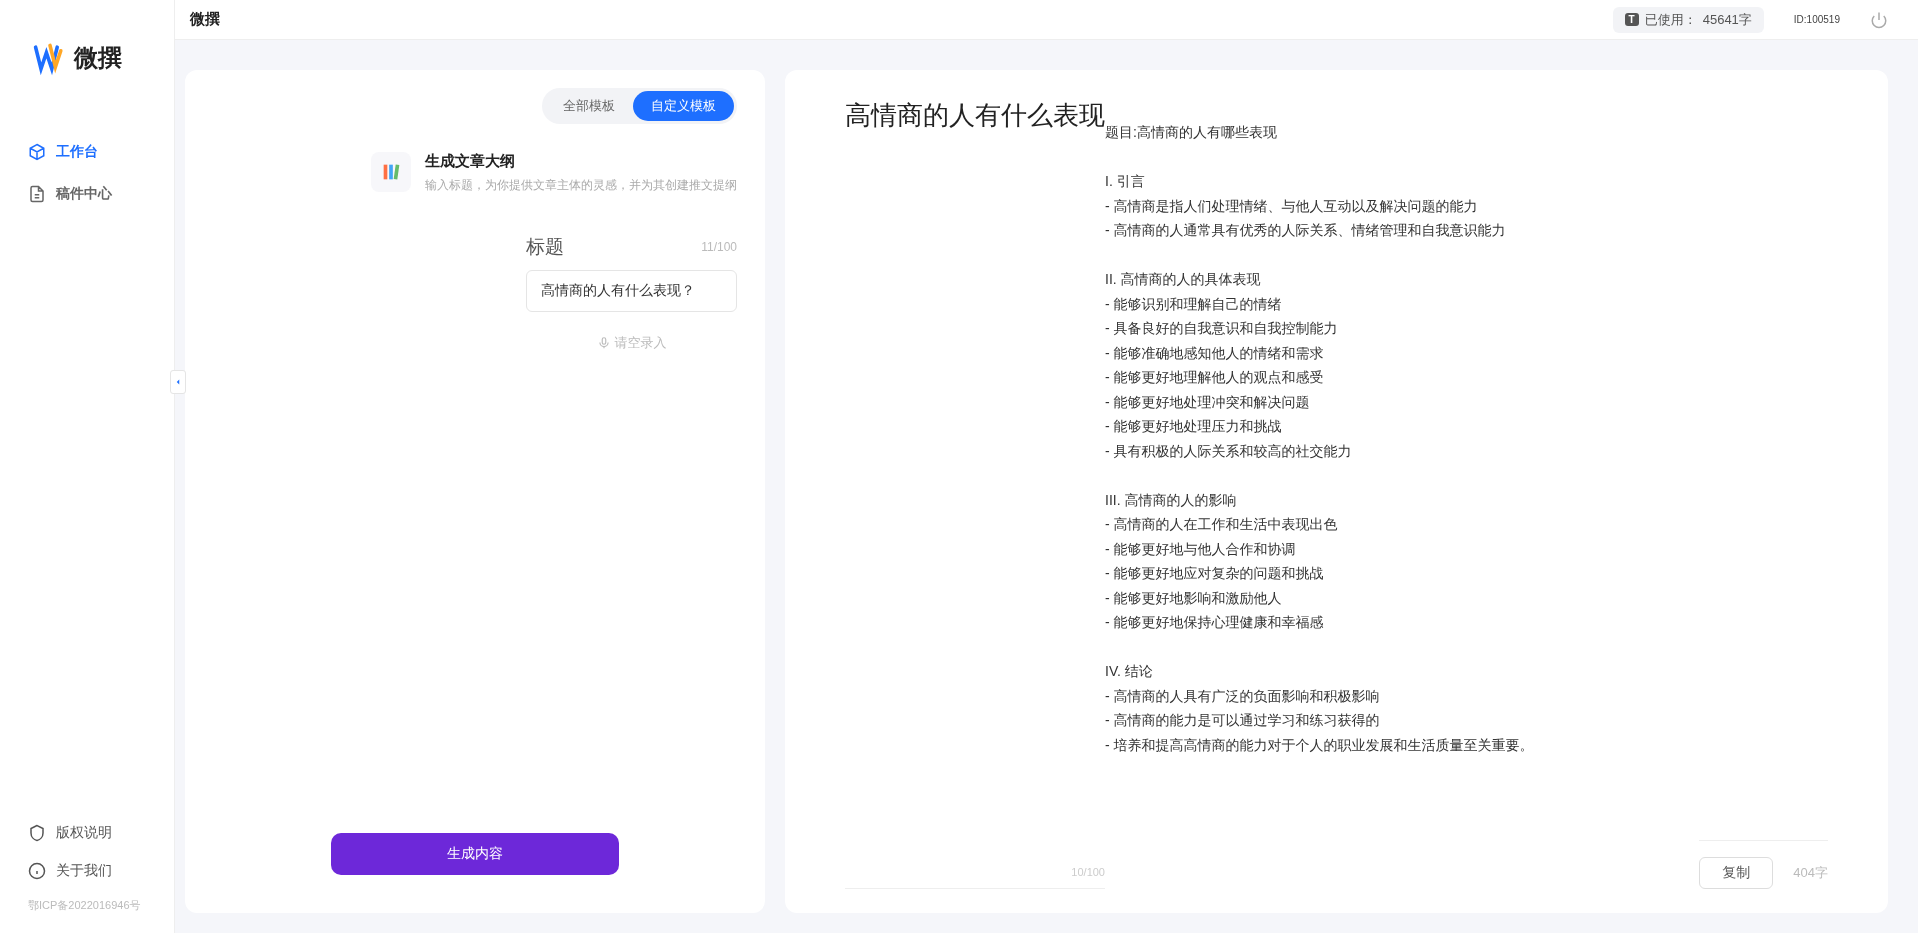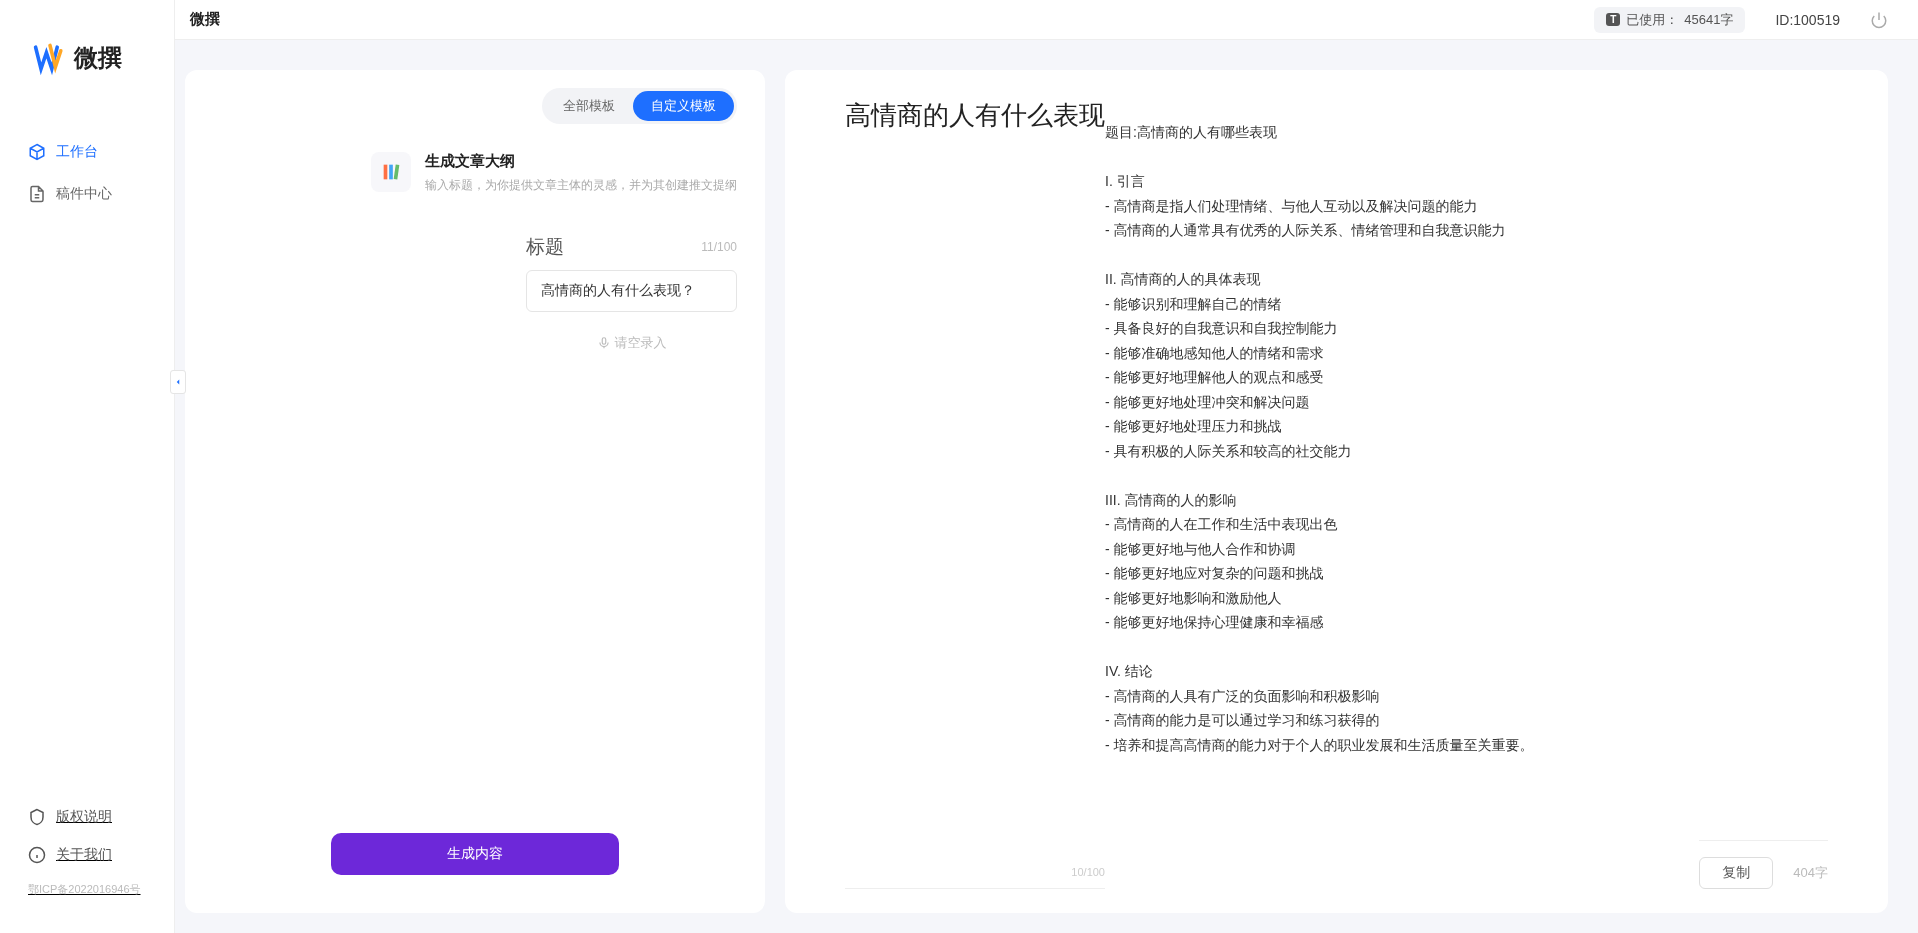--- a/index.html
+++ b/index.html
@@ -3,37 +3,37 @@
 <meta charset="utf-8">
 <style>
 * { margin: 0; padding: 0; box-sizing: border-box; }
 body { font-family: -apple-system, BlinkMacSystemFont, "Segoe UI", "PingFang SC", "Microsoft YaHei", sans-serif; background: #f5f6fa; width: 1918px; height: 933px; overflow: hidden; display: flex; }
 
 
 .sidebar { width: 175px; background: #fff; display: flex; flex-direction: column; border-right: 1px solid #eee; position: relative; }
 .logo-area { padding: 40px 0 0 32px; display: flex; align-items: center; gap: 6px; }
 .logo-icon { width: 36px; height: 36px; }
 .logo-text { font-size: 24px; font-weight: 700; color: #222; }
-.nav-section { margin-top: 55px; }
+.nav-section { margin-top: 55px; font-weight: bold; }
 .nav-item { display: flex; align-items: center; gap: 10px; padding: 12px 0 12px 28px; font-size: 14px; color: #666; cursor: pointer; }
 .nav-item.active { color: #1e6fff; }
 .nav-icon { width: 18px; height: 18px; flex-shrink: 0; }
-.sidebar-bottom { margin-top: auto; padding-bottom: 28px; text-decoration: underline; }
+.sidebar-bottom { margin-top: auto; padding-bottom: 12px; }
 .footer-item { display: flex; align-items: center; gap: 10px; padding: 10px 0 10px 28px; font-size: 14px; color: #555; cursor: pointer; }
 .icp { padding: 8px 0 8px 28px; font-size: 11px; color: #bbb; }
 .collapse-handle { position: absolute; right: -12px; top: 370px; width: 16px; height: 24px; background: #fff; border: 1px solid #e5e5e5; border-radius: 3px; display: flex; align-items: center; justify-content: center; cursor: pointer; }
 
 
 .main { flex: 1; display: flex; flex-direction: column; }
 .topbar { height: 40px; background: #fff; display: flex; align-items: center; padding: 0 30px 0 15px; border-bottom: 1px solid #eee; }
 .app-title { font-size: 15px; font-weight: 600; color: #222; }
 .topbar-right { margin-left: auto; display: flex; align-items: center; gap: 30px; }
 .usage-badge { background: #f2f3f6; border-radius: 6px; padding: 4px 12px; font-size: 13px; color: #555; display: flex; align-items: center; gap: 6px; }
 .usage-badge .chip { background: #555; color: #fff; border-radius: 3px; padding: 1px 4px; font-size: 10px; font-weight: bold; }
-.user-id { font-size: 14px; color: #444; }
+.user-id { font-size: 10px; color: #444; }
 .power-icon { color: #aaa; cursor: pointer; }
 
 
 .content { flex: 1; display: flex; gap: 20px; padding: 30px 30px 20px 10px; }
 
 
 .left-panel { width: 580px; background: #fff; border-radius: 12px; padding: 18px 28px 22px; display: flex; flex-direction: column; align-items: flex-end; }
 .tab-pills { display: flex; background: #f2f3f6; border-radius: 20px; padding: 3px; width: fit-content; }
 .pill { padding: 6px 18px; border-radius: 20px; font-size: 13px; color: #666; cursor: pointer; }
 .pill.active { background: #1e6fff; color: #fff; }

